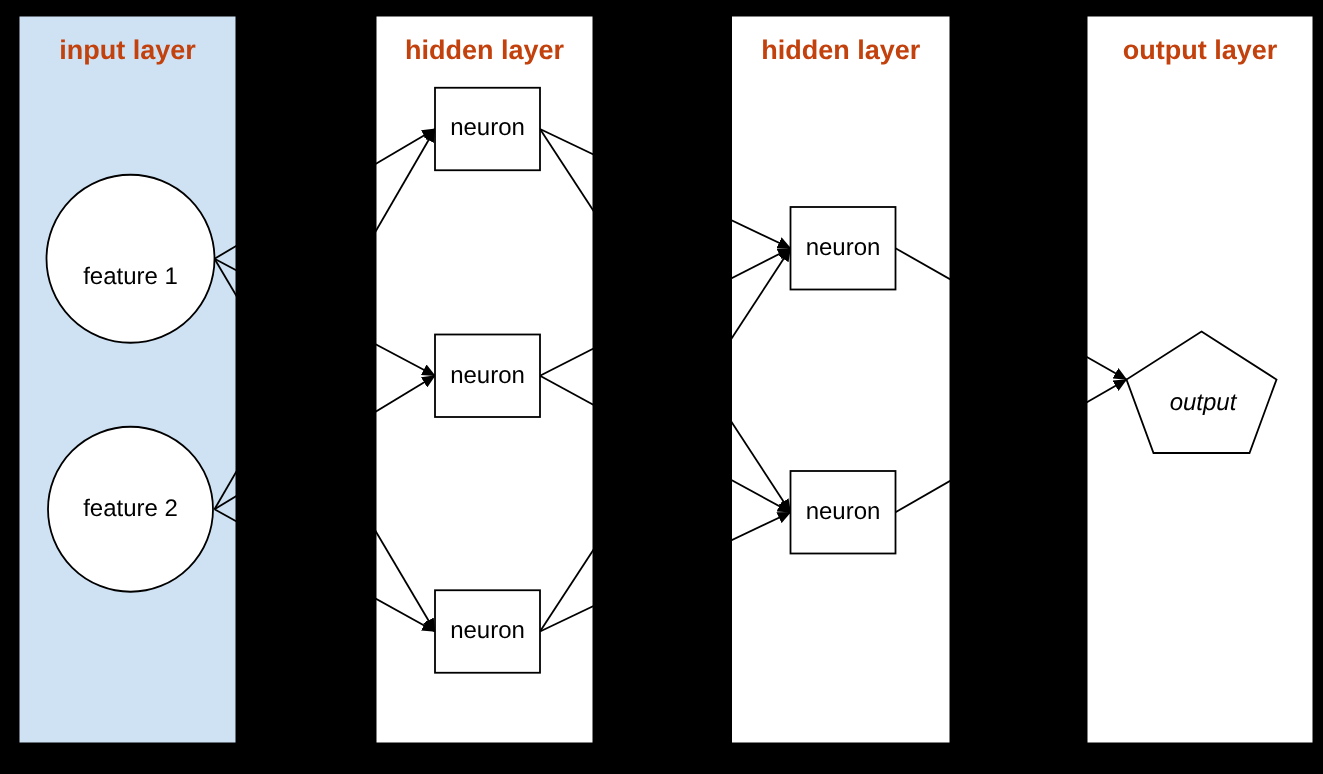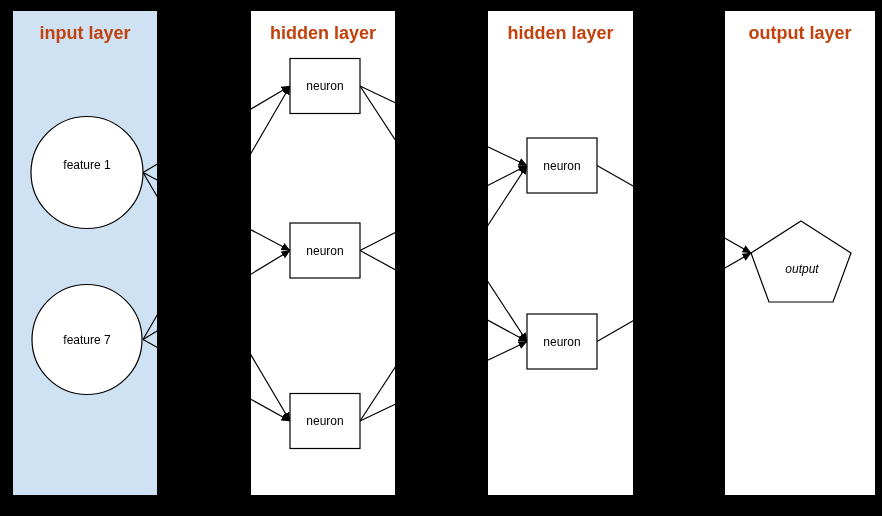--- a/index.html
+++ b/index.html
@@ -31,25 +31,25 @@
   }
   svg.overlay {
     position: absolute;
     left: 0; top: 0;
     width: 882px; height: 516px;
     pointer-events: none;
   }
   .node-label {
     position: absolute;
     transform: translate(-50%, -50%);
-    font-size: 12px;
+    font-size: 16px;
     color: #000000;
     white-space: nowrap;
   }
-  .lbl-feature1 { left: 87px;  top: 165px; }
+  .lbl-feature1 { left: 87px;  top: 185px; }
   .lbl-feature2 { left: 87px;  top: 340px; }
   .lbl-h1n1     { left: 325px; top: 86px; }
   .lbl-h1n2     { left: 325px; top: 251px; }
   .lbl-h1n3     { left: 325px; top: 421px; }
   .lbl-h2n1     { left: 562px; top: 166px; }
   .lbl-h2n2     { left: 562px; top: 342px; }
   .lbl-output   { left: 802px; top: 269px; font-style: italic; }
 </style>
 </head>
 <body>
@@ -100,21 +100,21 @@
     <rect x="290" y="223" width="70" height="55" fill="#ffffff" stroke="#000000" stroke-width="1.2"></rect>
     <rect x="290" y="393.5" width="70" height="55" fill="#ffffff" stroke="#000000" stroke-width="1.2"></rect>
 
     <rect x="527" y="138" width="70" height="55" fill="#ffffff" stroke="#000000" stroke-width="1.2"></rect>
     <rect x="527" y="314" width="70" height="55" fill="#ffffff" stroke="#000000" stroke-width="1.2"></rect>
 
     <polygon points="801,221 851,253 833,302 769,302 751,253" fill="#ffffff" stroke="#000000" stroke-width="1.2"></polygon>
   </svg>
 
   <div class="node-label lbl-feature1">feature 1</div>
-  <div class="node-label lbl-feature2">feature 7</div>
+  <div class="node-label lbl-feature2">feature 2</div>
   <div class="node-label lbl-h1n1">neuron</div>
   <div class="node-label lbl-h1n2">neuron</div>
   <div class="node-label lbl-h1n3">neuron</div>
   <div class="node-label lbl-h2n1">neuron</div>
   <div class="node-label lbl-h2n2">neuron</div>
   <div class="node-label lbl-output">output</div>
 
 </div>
 
 </body></html>

